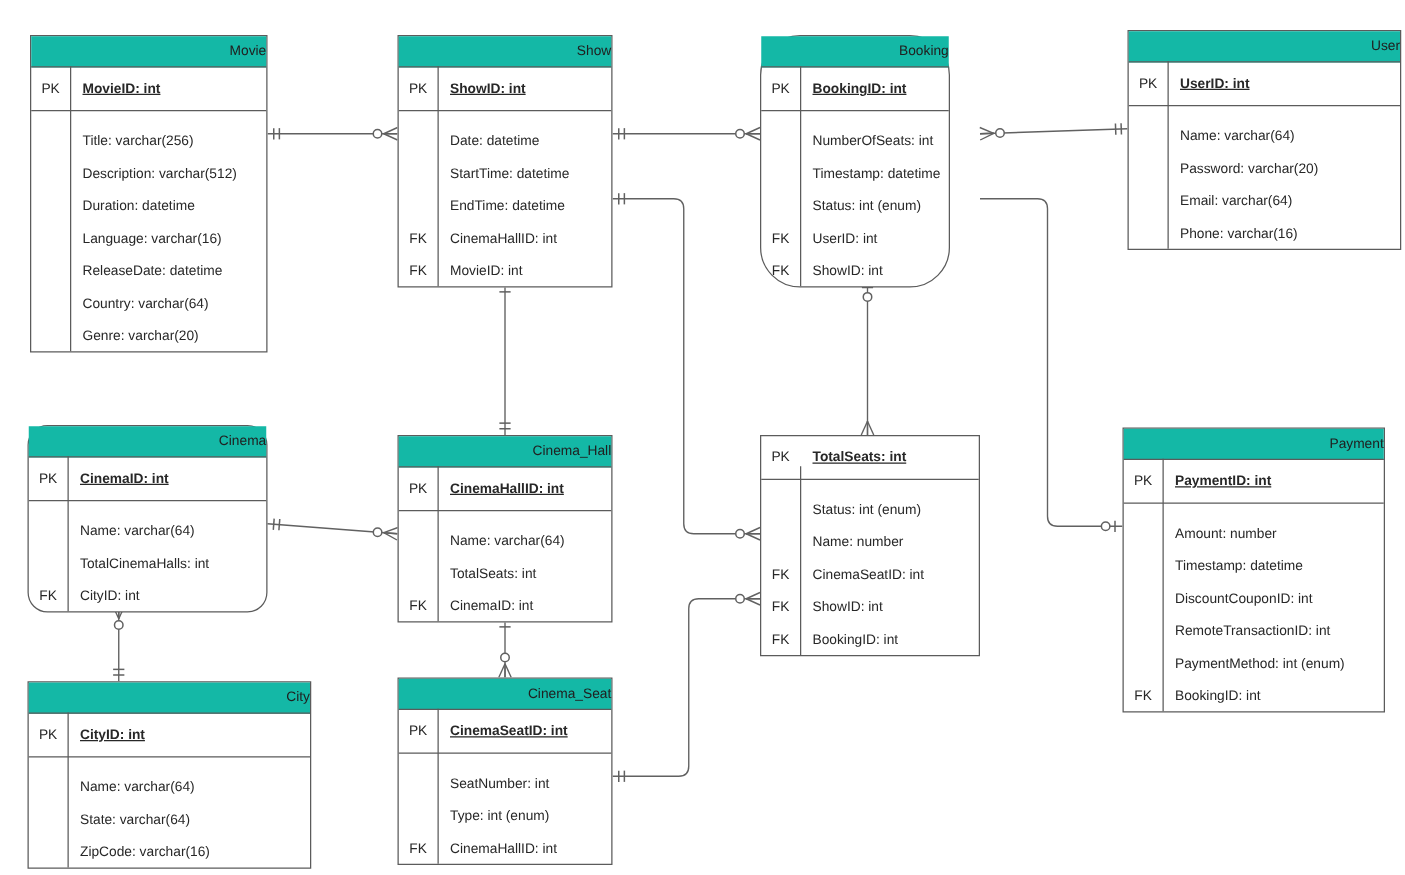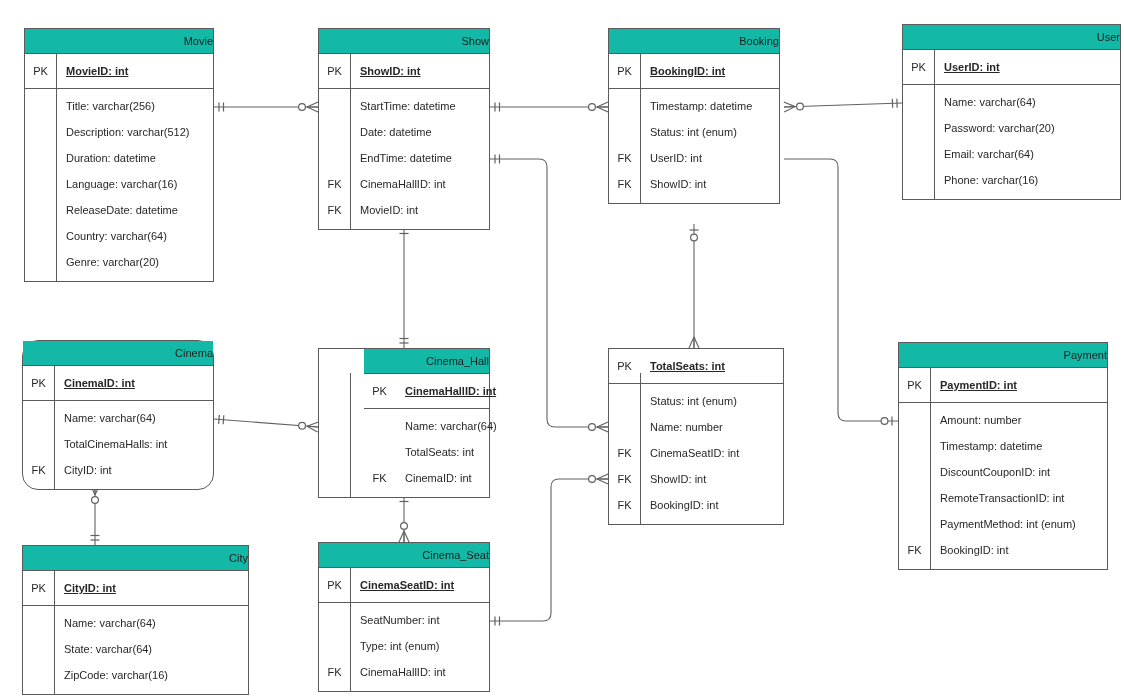--- a/index.html
+++ b/index.html
@@ -7,21 +7,21 @@
   .canvas{position:relative;width:1124px;height:700px;background:#ffffff;}
   svg.edges{position:absolute;left:0;top:0;width:1124px;height:700px;z-index:1;}
   .entity{position:absolute;background:#ffffff;border:1px solid #5b5b5b;z-index:2;
           font-size:11px;color:#272727;box-sizing:border-box;}
   .ent-header{height:24px;line-height:24px;text-align:right;background:#14b8a6;
               border-bottom:1px solid #5b5b5b;color:#202020;}
   .sec{padding:3px 0;position:relative;}
   .sec.pksec{border-bottom:1px solid #5b5b5b;}
   .sec.attrsec{padding:4px 0 6px 0;}
   .row{display:flex;align-items:center;height:28px;}
-  .attrsec .row{height:26px;}
+  .attrsec .row{height:26px;align-items:flex-end;}
   .key{flex:0 0 31px;width:31px;text-align:center;color:#272727;}
   .aname{padding-left:10px;white-space:nowrap;}
   .pkname{font-weight:bold;text-decoration:underline;}
   .vline{position:absolute;left:31px;top:24px;bottom:0;width:1px;background:#5b5b5b;}
 </style>
 </head>
 <body>
 
 <div class="canvas">
   <svg class="edges" viewBox="0 0 1124 700" xmlns="http://www.w3.org/2000/svg">
@@ -163,50 +163,54 @@
         <div class="ent-header">Show</div>
         <div class="sec pksec">
           <div class="row">
             <span class="key">PK</span>
             <span class="aname pkname">ShowID: int</span>
           </div>
         </div>
         <div class="sec attrsec">
           <div class="row">
             <span class="key"></span>
+            <span class="aname">Date: datetime</span>
+          </div>
+          <div class="row">
+            <span class="key"></span>
             <span class="aname">StartTime: datetime</span>
           </div>
           <div class="row">
             <span class="key"></span>
-            <span class="aname">Date: datetime</span>
-          </div>
-          <div class="row">
-            <span class="key"></span>
             <span class="aname">EndTime: datetime</span>
           </div>
           <div class="row">
             <span class="key">FK</span>
             <span class="aname">CinemaHallID: int</span>
           </div>
           <div class="row">
             <span class="key">FK</span>
             <span class="aname">MovieID: int</span>
           </div>
         </div>
         <div class="vline"></div>
       </div>
-      <div class="entity" style="left: 608px; top: 28px; width: 172px;">
+      <div class="entity" style="left: 608px; top: 28px; width: 152px; border-radius: 32px;">
         <div class="ent-header">Booking</div>
         <div class="sec pksec">
           <div class="row">
             <span class="key">PK</span>
             <span class="aname pkname">BookingID: int</span>
           </div>
         </div>
         <div class="sec attrsec">
+          <div class="row">
+            <span class="key"></span>
+            <span class="aname">NumberOfSeats: int</span>
+          </div>
           <div class="row">
             <span class="key"></span>
             <span class="aname">Timestamp: datetime</span>
           </div>
           <div class="row">
             <span class="key"></span>
             <span class="aname">Status: int (enum)</span>
           </div>
           <div class="row">
             <span class="key">FK</span>
@@ -264,21 +268,21 @@
             <span class="key"></span>
             <span class="aname">TotalCinemaHalls: int</span>
           </div>
           <div class="row">
             <span class="key">FK</span>
             <span class="aname">CityID: int</span>
           </div>
         </div>
         <div class="vline"></div>
       </div>
-      <div class="entity" style="left: 318px; top: 348px; width: 172px; padding-left: 45px;">
+      <div class="entity" style="left: 318px; top: 348px; width: 172px;">
         <div class="ent-header">Cinema_Hall</div>
         <div class="sec pksec">
           <div class="row">
             <span class="key">PK</span>
             <span class="aname pkname">CinemaHallID: int</span>
           </div>
         </div>
         <div class="sec attrsec">
           <div class="row">
             <span class="key"></span>

